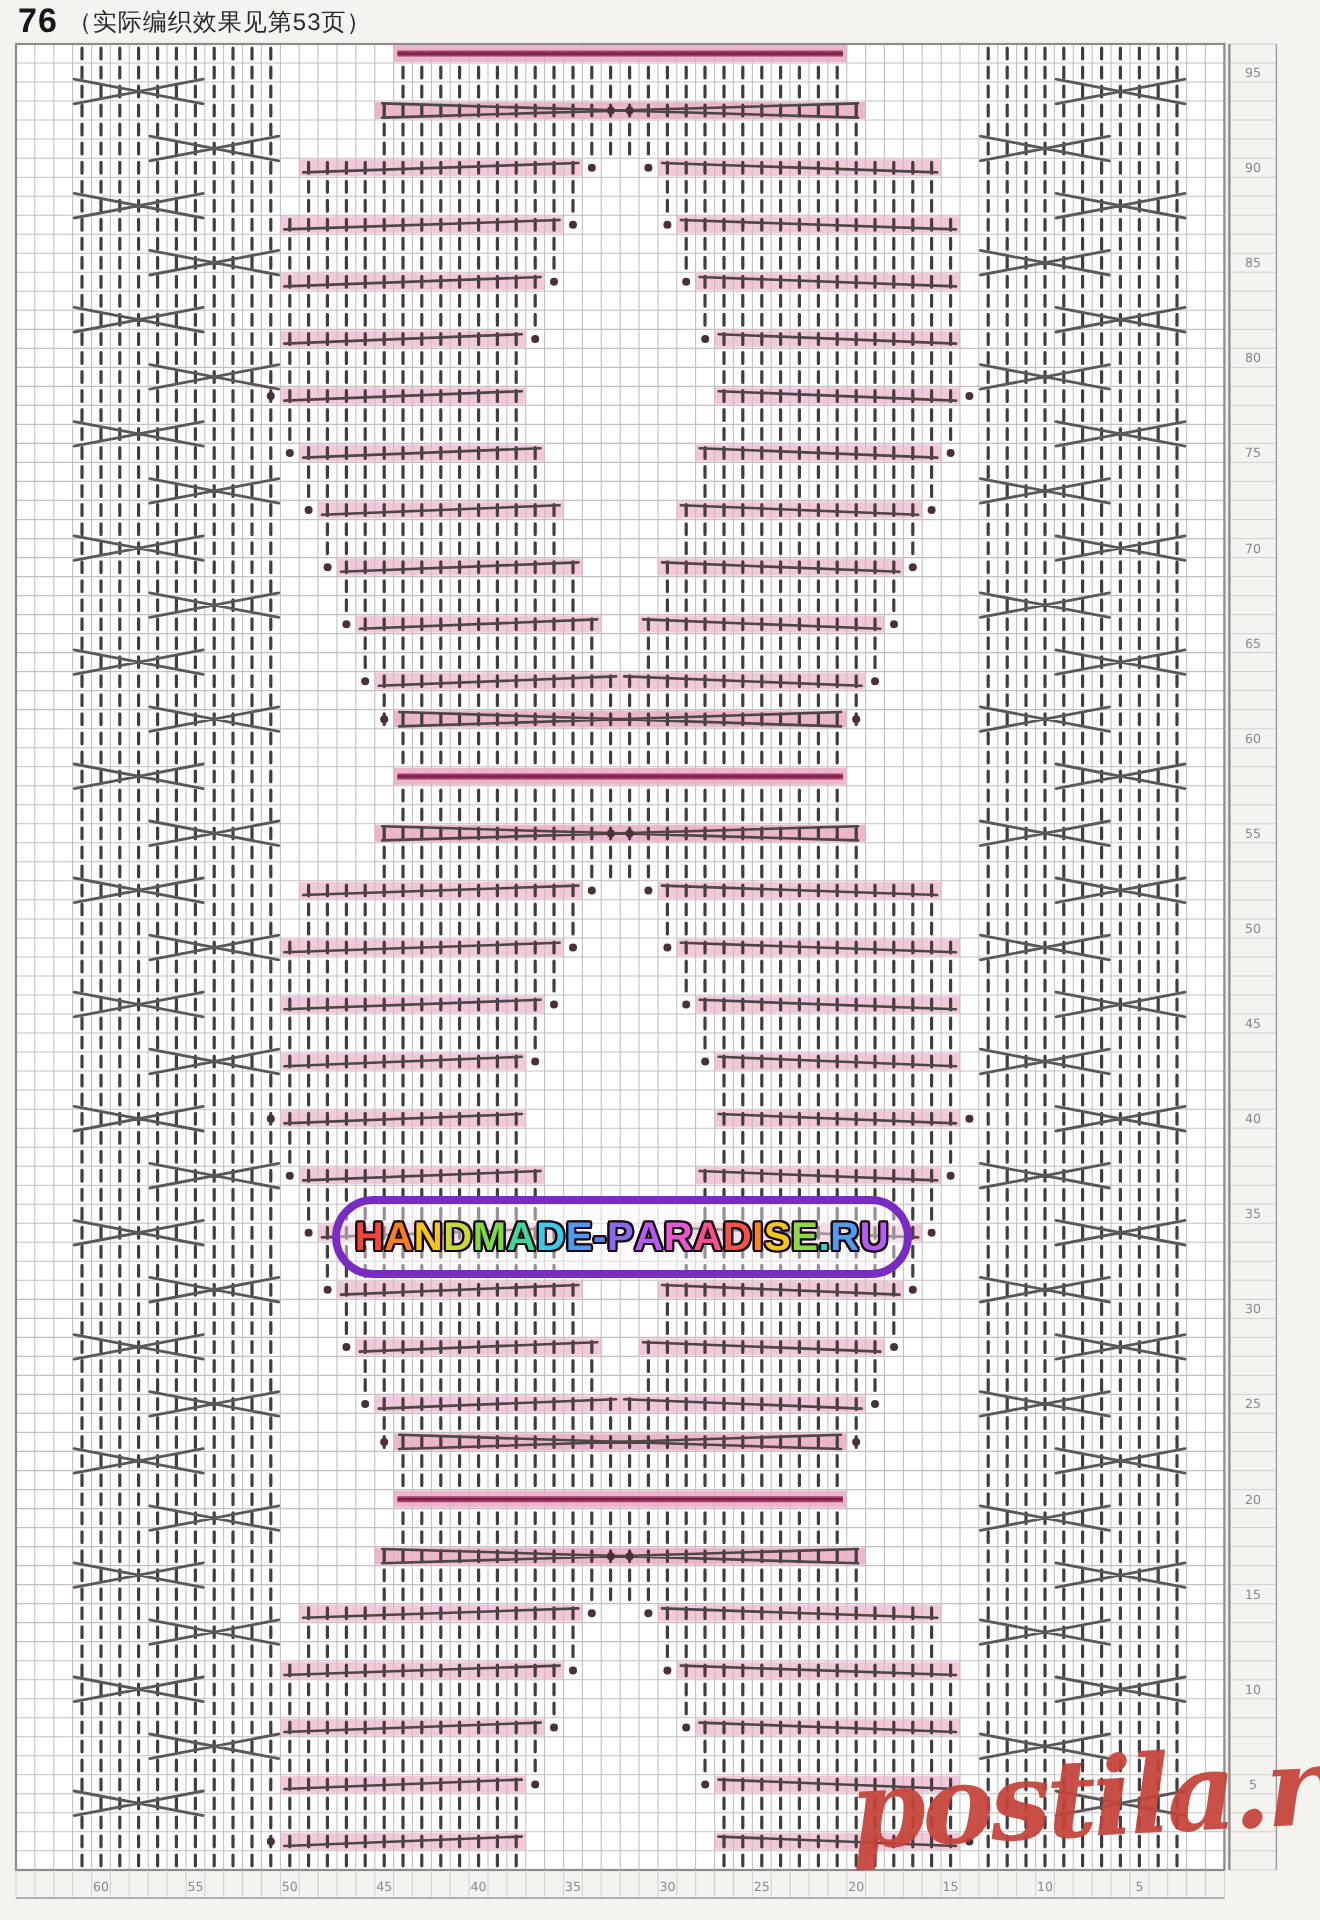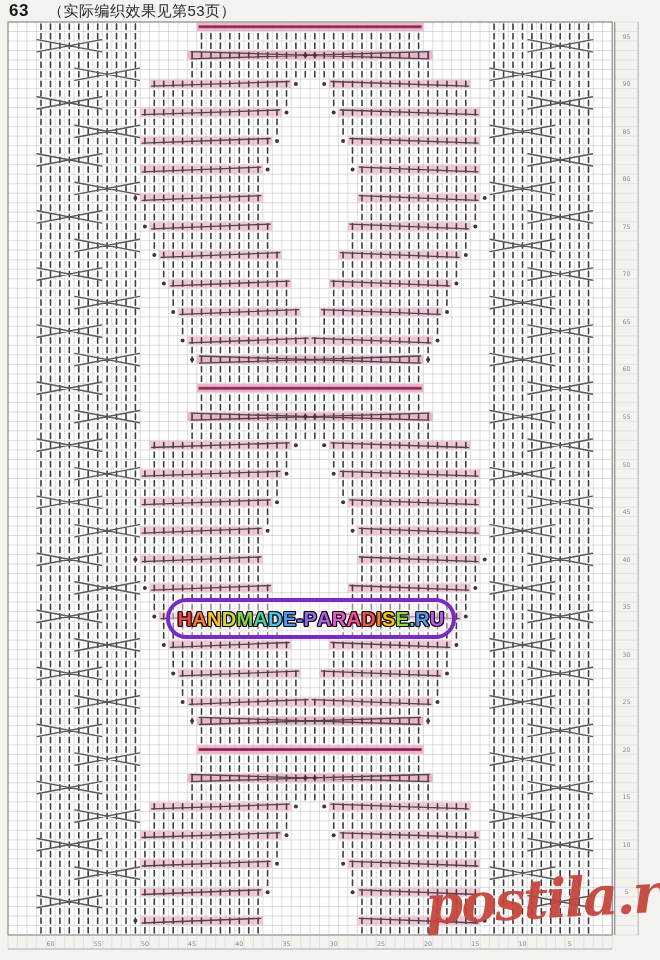--- a/index.html
+++ b/index.html
@@ -1,37 +1,37 @@
 <!DOCTYPE html>
 <html><head>
 <meta charset="utf-8">
 <style>
   html,body{margin:0;padding:0;}
   body{width:660px;height:960px;background:#f5f3ef;position:relative;overflow:hidden;
        font-family:"Liberation Sans",sans-serif;}
   .header{position:absolute;left:9px;top:0px;height:22px;display:flex;align-items:center;z-index:4;}
   .header .num{font-size:17px;font-weight:bold;color:#17141a;letter-spacing:.5px;}
-  .header .note{font-size:15px;color:#2a262b;margin-left:19px;letter-spacing:.5px;}
+  .header .note{font-size:12px;color:#2a262b;margin-left:5px;letter-spacing:.5px;}
   .chart{position:absolute;left:0;top:0;z-index:1;}
   svg text{font-family:"DejaVu Sans",sans-serif;}
   .wm-center{position:absolute;left:166px;top:598px;width:290px;height:41px;z-index:6;
        border:4px solid #7a2cc2;border-radius:23px;background:rgba(252,246,251,.45);
        display:flex;align-items:center;justify-content:center;box-sizing:border-box;}
   .wm-center span{font-weight:bold;font-size:20px;line-height:1;letter-spacing:.3px;
        text-shadow:-1.2px 0 #15080f,1.2px 0 #15080f,0 -1.2px #15080f,0 1.2px #15080f,
                    -.9px -.9px #15080f,.9px .9px #15080f,-.9px .9px #15080f,.9px -.9px #15080f;}
   .wm-postila{position:absolute;left:425px;top:866px;z-index:7;opacity:.93;
        font-family:"DejaVu Serif",serif;font-style:italic;font-weight:bold;
        font-size:54px;transform:rotate(-3deg);letter-spacing:-2px;white-space:nowrap;}
 </style>
 </head>
 <body>
 
 <div class="header">
-  <span class="num">63</span>
+  <span class="num">76</span>
   <span class="note">（实际编织效果见第53页）</span>
 </div>
 
 <div class="chart" id="chart"><svg width="660" height="960" viewBox="0 0 660 960">
       <rect x="8" y="22" width="604.2" height="913" fill="#ffffff"></rect>
       <rect x="187.4" y="51" width="122.7" height="8.5" fill="#eeb5cd"></rect>
       <rect x="310.1" y="51" width="122.7" height="8.5" fill="#eeb5cd"></rect>
       <rect x="149.6" y="79.6" width="141.6" height="8.5" fill="#f2c8da"></rect>
       <rect x="329" y="79.6" width="141.6" height="8.5" fill="#f2c8da"></rect>
       <rect x="140.2" y="108.1" width="141.6" height="8.5" fill="#f2c8da"></rect>

